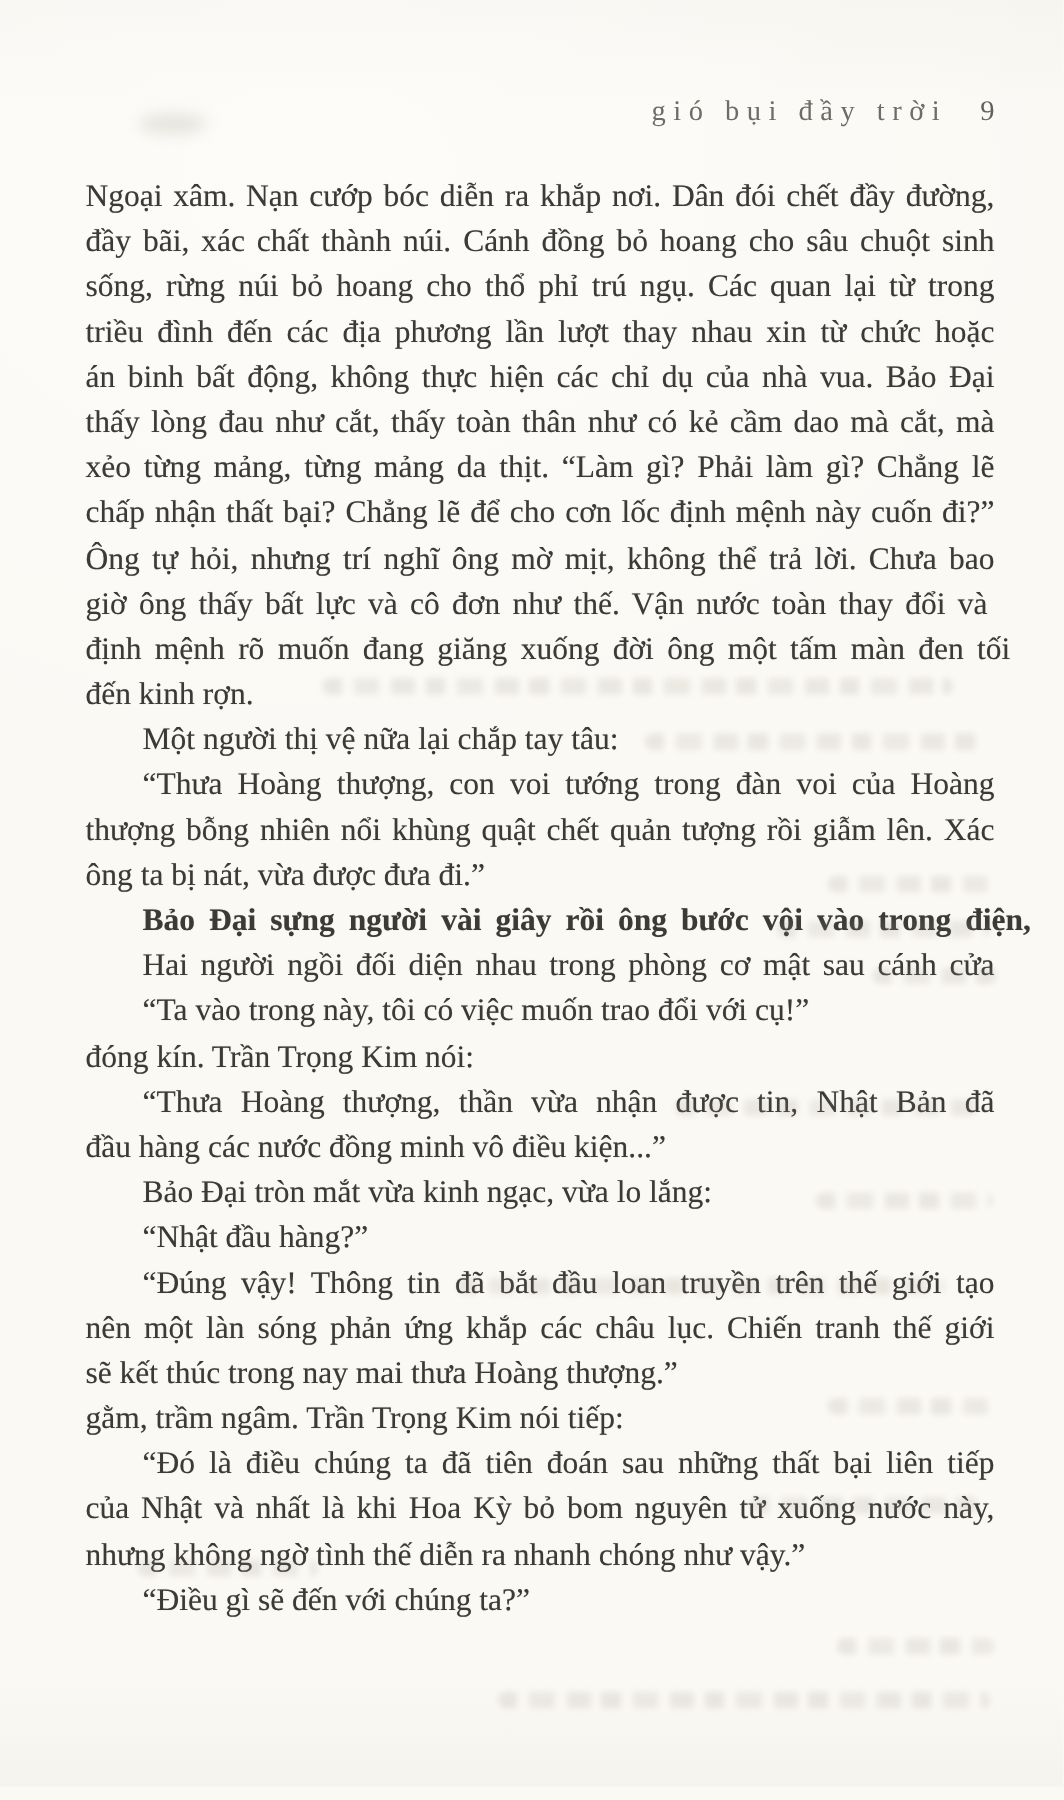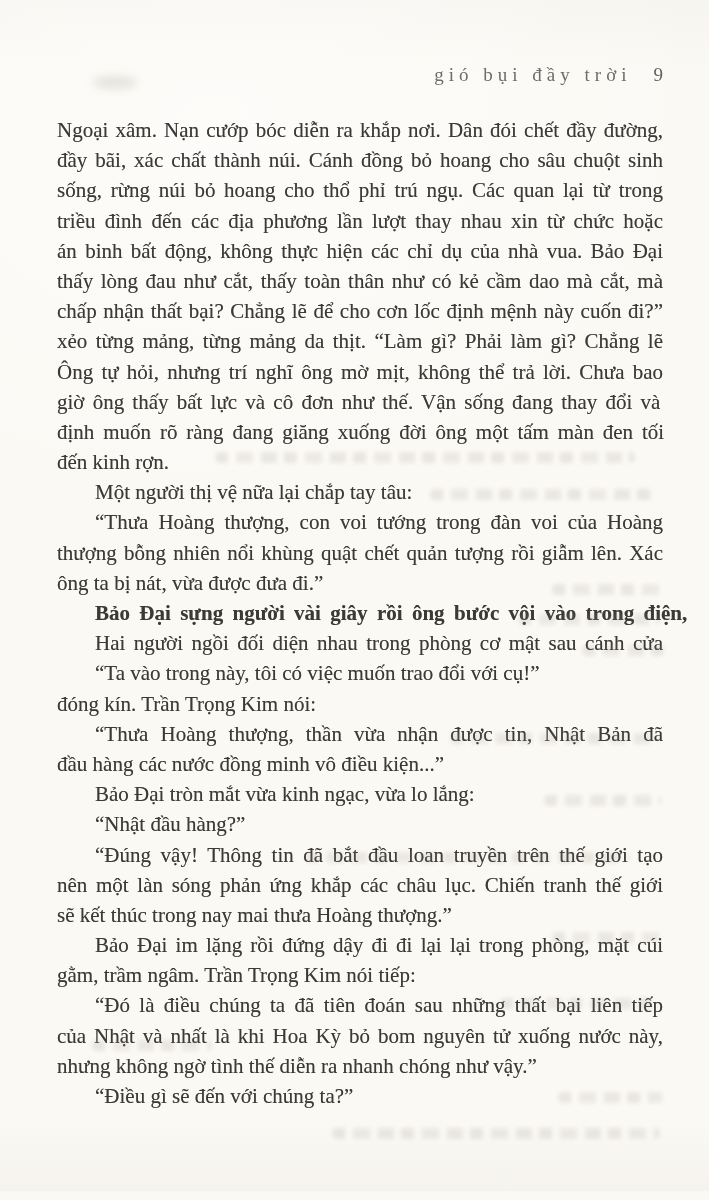--- a/index.html
+++ b/index.html
@@ -64,42 +64,41 @@
     <span class="title">gió bụi đầy trời</span><span class="pagenum">9</span>
   </div>
 
   <div class="bodytext" id="bodytext">
       <div class="line"><span style="word-spacing: 1.92788px;">Ngoại xâm. Nạn cướp bóc diễn ra khắp nơi. Dân đói chết đầy đường,</span></div>
       <div class="line"><span style="word-spacing: 2.69471px; font-family: Liberation Serif, serif;">đầy bãi, xác chất thành núi. Cánh đồng bỏ hoang cho sâu chuột sinh</span></div>
       <div class="line"><span style="word-spacing: 3.49777px;">sống, rừng núi bỏ hoang cho thổ phỉ trú ngụ. Các quan lại từ trong</span></div>
       <div class="line"><span style="word-spacing: 4.03846px;">triều đình đến các địa phương lần lượt thay nhau xin từ chức hoặc</span></div>
       <div class="line"><span style="word-spacing: 3.06696px;">án binh bất động, không thực hiện các chỉ dụ của nhà vua. Bảo Đại</span></div>
       <div class="line"><span style="word-spacing: 2.3px;">thấy lòng đau như cắt, thấy toàn thân như có kẻ cầm dao mà cắt, mà</span></div>
+      <div class="line"><span style="word-spacing: 3.1875px;">xẻo từng mảng, từng mảng da thịt. “Làm gì? Phải làm gì? Chẳng lẽ</span></div>
       <div class="line"><span style="word-spacing: 1.33929px;">chấp nhận thất bại? Chẳng lẽ để cho cơn lốc định mệnh này cuốn đi?”</span></div>
-      <div class="line"><span style="word-spacing: 3.1875px;">xẻo từng mảng, từng mảng da thịt. “Làm gì? Phải làm gì? Chẳng lẽ</span></div>
       <div class="line"><span style="word-spacing: 2.97098px;">Ông tự hỏi, nhưng trí nghĩ ông mờ mịt, không thể trả lời. Chưa bao</span></div>
-      <div class="line"><span style="word-spacing: 2.95833px;">giờ ông thấy bất lực và cô đơn như thế. Vận sống đang thay đổi và</span></div>
-      <div class="line"><span style="word-spacing: 3.63221px;">định muốn rõ ràng đang giăng xuống đời ông một tấm màn đen tối</span></div>
+      <div class="line"><span style="word-spacing: 2.95833px;">giờ ông thấy bất lực và cô đơn như thế. Vận nước toàn thay đổi và</span></div>
+      <div class="line"><span style="word-spacing: 3.63221px;">định mệnh rõ muốn đang giăng xuống đời ông một tấm màn đen tối</span></div>
       <div class="line para-end"><span>đến kinh rợn.</span></div>
       <div class="line indent para-end"><span>Một người thị vệ nữa lại chắp tay tâu:</span></div>
       <div class="line indent"><span style="word-spacing: 4.8px;">“Thưa Hoàng thượng, con voi tướng trong đàn voi của Hoàng</span></div>
       <div class="line"><span style="word-spacing: 1.98958px;">thượng bỗng nhiên nổi khùng quật chết quản tượng rồi giẫm lên. Xác</span></div>
       <div class="line para-end"><span>ông ta bị nát, vừa được đưa đi.”</span></div>
       <div class="line indent"><span style="word-spacing: 4.09505px; font-weight: bold;">Bảo Đại sựng người vài giây rồi ông bước vội vào trong điện,</span></div>
       <div class="line indent"><span style="word-spacing: 3.14974px;">Hai người ngồi đối diện nhau trong phòng cơ mật sau cánh cửa</span></div>
       <div class="line indent para-end"><span>“Ta vào trong này, tôi có việc muốn trao đổi với cụ!”</span></div>
       <div class="line para-end"><span>đóng kín. Trần Trọng Kim nói:</span></div>
       <div class="line indent"><span style="word-spacing: 6.87031px;">“Thưa Hoàng thượng, thần vừa nhận được tin, Nhật Bản đã</span></div>
       <div class="line para-end"><span>đầu hàng các nước đồng minh vô điều kiện...”</span></div>
       <div class="line indent para-end"><span>Bảo Đại tròn mắt vừa kinh ngạc, vừa lo lắng:</span></div>
       <div class="line indent para-end"><span>“Nhật đầu hàng?”</span></div>
       <div class="line indent"><span style="word-spacing: 4.35286px;">“Đúng vậy! Thông tin đã bắt đầu loan truyền trên thế giới tạo</span></div>
       <div class="line"><span style="word-spacing: 3.4351px;">nên một làn sóng phản ứng khắp các châu lục. Chiến tranh thế giới</span></div>
       <div class="line para-end"><span>sẽ kết thúc trong nay mai thưa Hoàng thượng.”</span></div>
-      <div class="line indent"><span style="word-spacing: 2.97321px;">Bảo Đại im lặng rồi đứng dậy đi đi lại lại trong phòng, mặt cúi</span></div>
       <div class="line para-end"><span>gằm, trầm ngâm. Trần Trọng Kim nói tiếp:</span></div>
       <div class="line indent"><span style="word-spacing: 4.10337px;">“Đó là điều chúng ta đã tiên đoán sau những thất bại liên tiếp</span></div>
       <div class="line"><span style="word-spacing: 2.6808px;">của Nhật và nhất là khi Hoa Kỳ bỏ bom nguyên tử xuống nước này,</span></div>
       <div class="line para-end"><span>nhưng không ngờ tình thế diễn ra nhanh chóng như vậy.”</span></div>
       <div class="line indent para-end"><span>“Điều gì sẽ đến với chúng ta?”</span></div>
     </div>
 
   <div id="bleed-layer">
       <div class="bleed" style="top: 452px; left: 215px; width: 420px;"></div>
       <div class="bleed" style="top: 489px; left: 430px; width: 228px;"></div>

